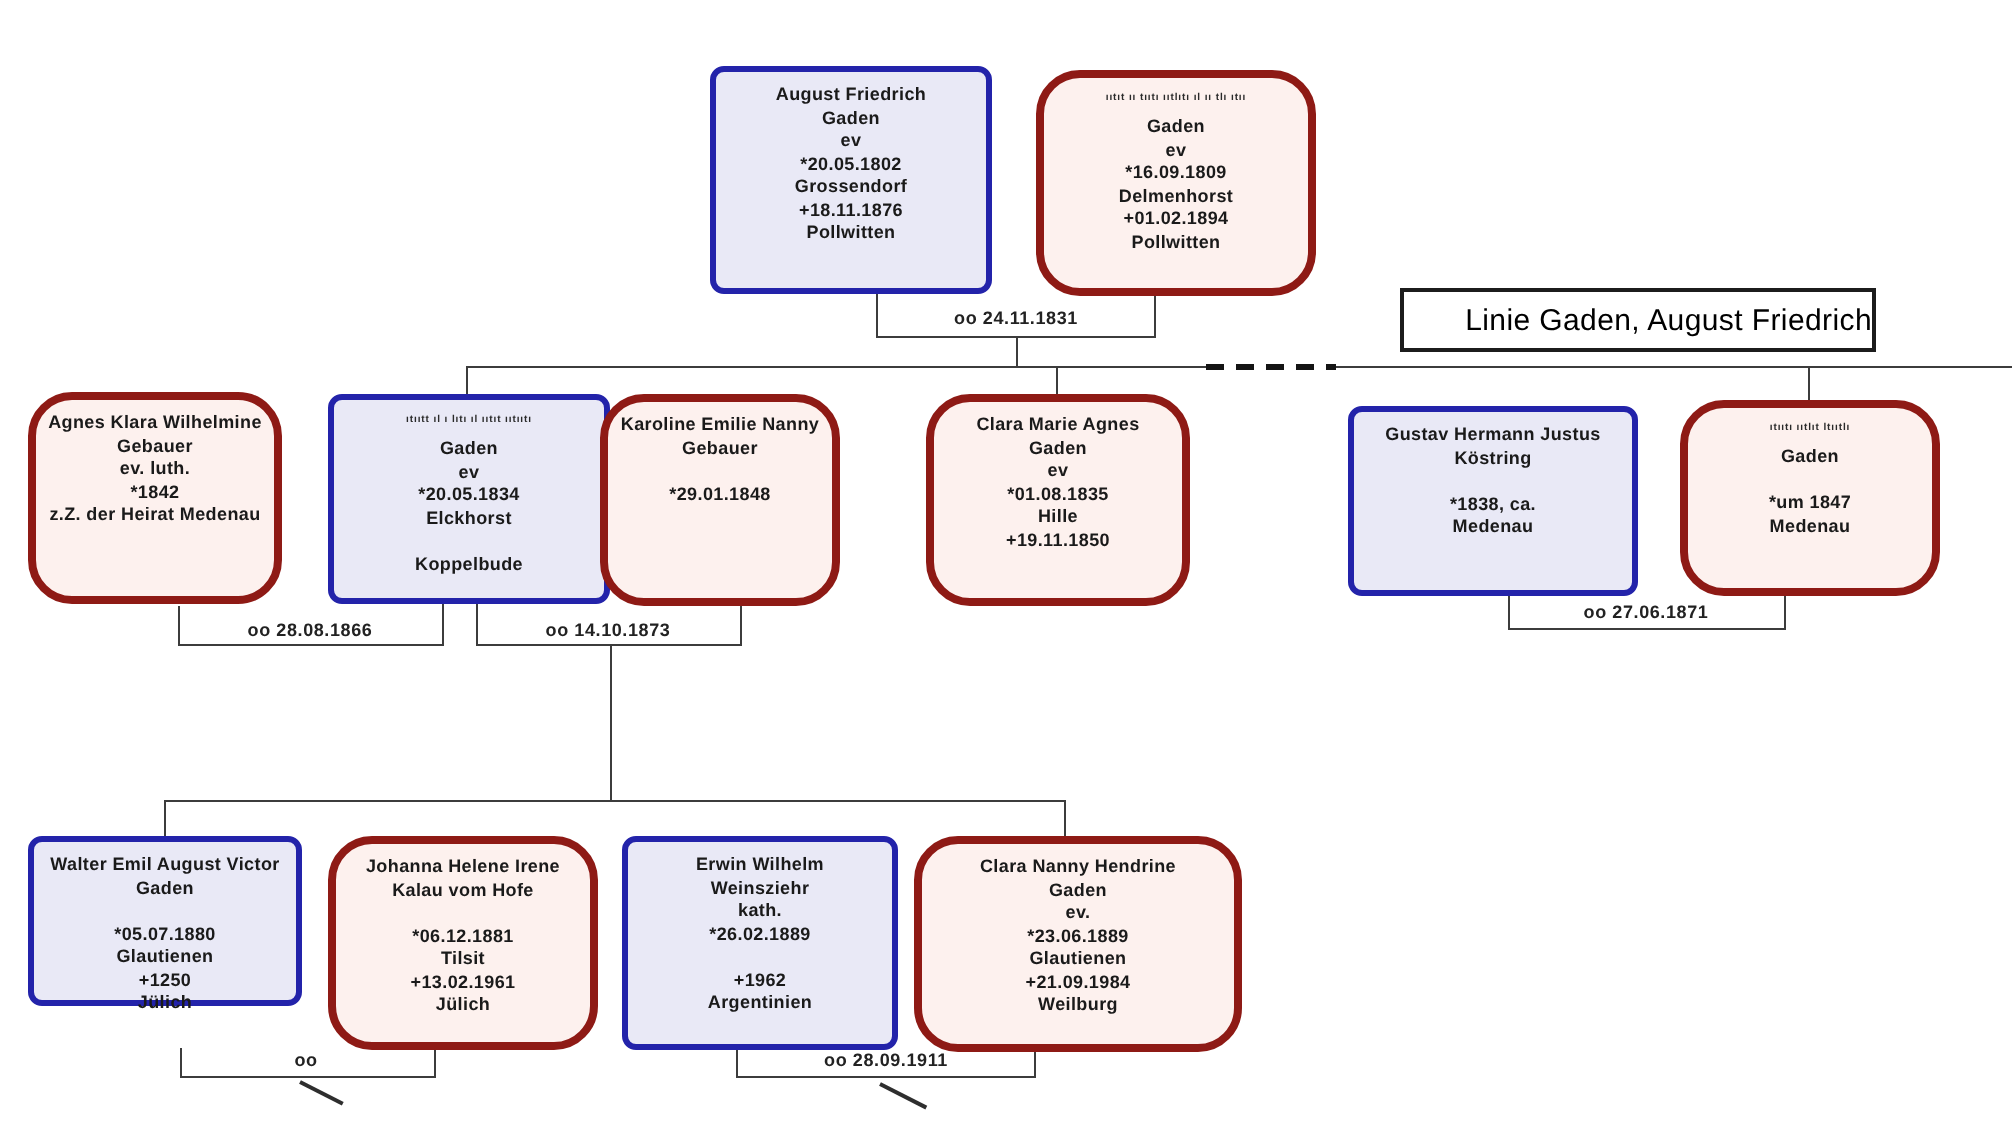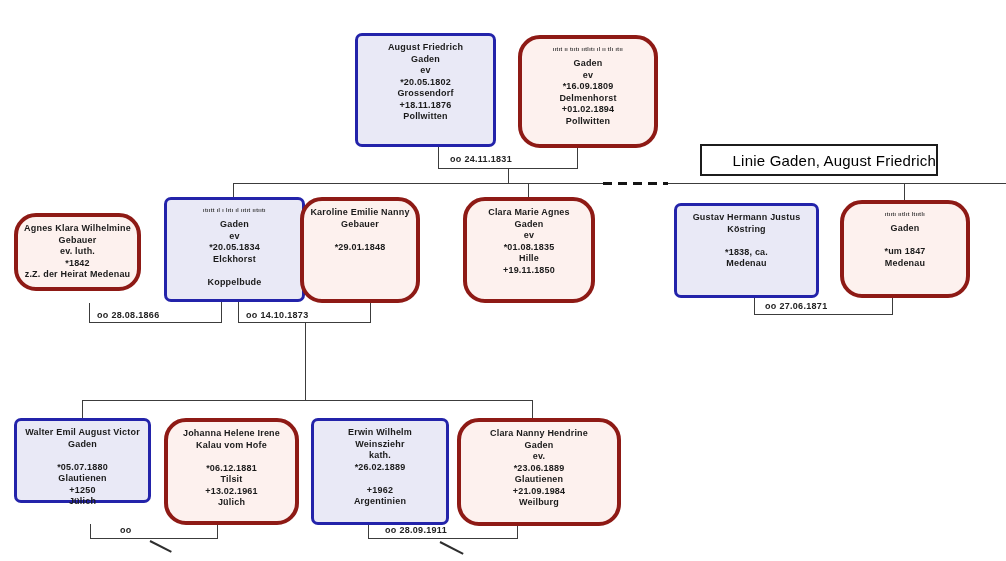--- a/index.html
+++ b/index.html
@@ -23,21 +23,21 @@
   
   .hline,.vline{position:absolute;background:#3c3c3c;}
   .hline{height:1px;}
   .vline{width:1px;}
   .dash{
     position:absolute;height:3px;
     background:repeating-linear-gradient(90deg,#141414 0 9px,transparent 9px 15px);
   }
   .diag{position:absolute;height:2px;background:#2e2e2e;transform:rotate(27deg);transform-origin:left center;}
   .mlabel{
-    position:absolute;font-size:9px;font-weight:bold;color:#222;text-align:left;
+    position:absolute;font-size:9px;font-weight:bold;color:#222;text-align:center;
     letter-spacing:.3px;white-space:nowrap;
   }
   
   .linie{
     position:absolute;left:700px;top:144px;width:234px;height:28px;
     border:2px solid #1c1c1c;background:#ffffff;display:flex;align-items:center;
     justify-content:flex-end;font-size:15px;color:#000;letter-spacing:.2px;
   }
 </style>
 </head>
@@ -75,21 +75,21 @@
   <div class="dash" style="left:603px;top:182px;width:65px"></div>
   <div class="hline" style="left:668px;top:183px;width:338px"></div>
   <div class="vline" style="left:233px;top:183px;height:14px"></div>
   <div class="vline" style="left:528px;top:183px;height:14px"></div>
   <div class="vline" style="left:904px;top:183px;height:17px"></div>
 
   <div class="linie">
     <span>Linie Gaden, August Friedrich</span>
   </div>
 
-  <div class="pbox red" style="left:14px;top:213px;width:127px;height:78px">
+  <div class="pbox red" style="left:14px;top:196px;width:127px;height:106px">
     <div class="pline">Agnes Klara Wilhelmine</div>
     <div class="pline">Gebauer</div>
     <div class="pline">ev. luth.</div>
     <div class="pline">*1842</div>
     <div class="pline">z.Z. der Heirat Medenau</div>
   </div>
 
   <div class="pbox blue" style="left:164px;top:197px;width:141px;height:105px">
     <div class="micro">ıtııtt ıl ı lıtı ıl  ııtıt ııtııtı</div>
     <div class="pline">Gaden</div>

